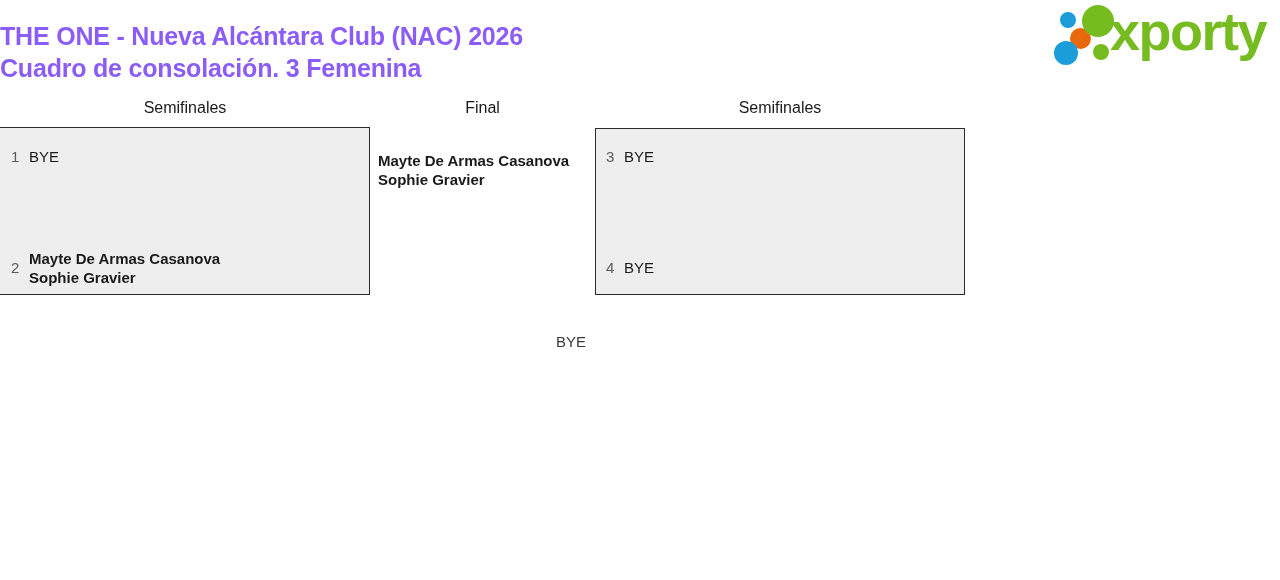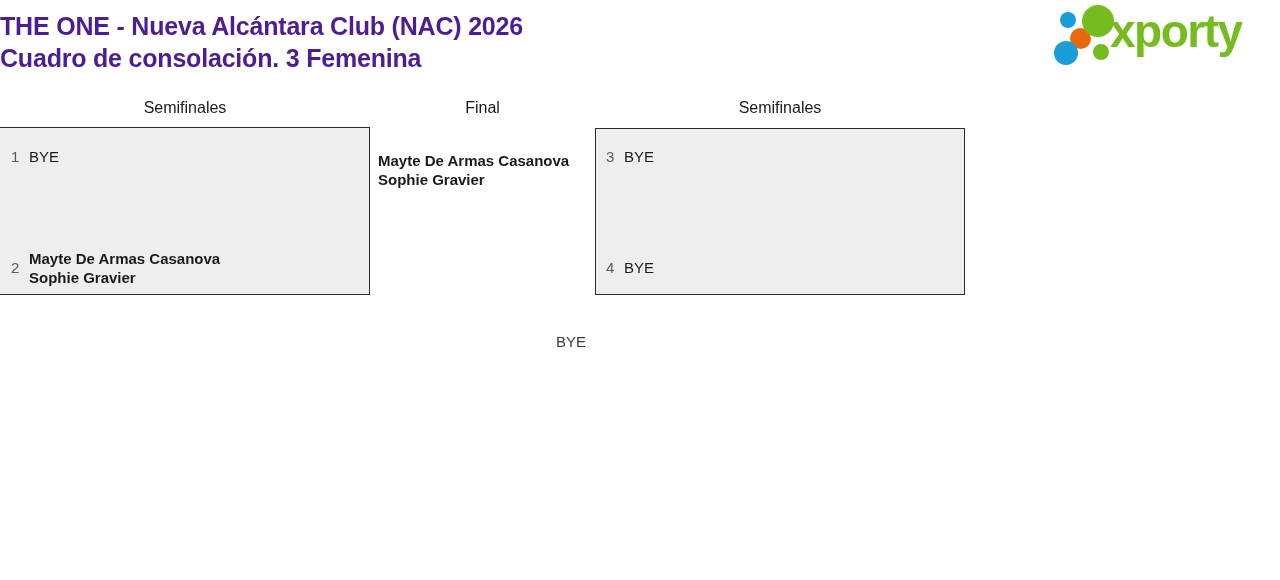--- a/index.html
+++ b/index.html
@@ -20,26 +20,26 @@
   
   .header {
     position: absolute;
     top: 0; left: 0;
     width: 1280px;
     height: 80px;
   }
   .title-block {
     position: absolute;
     left: 0px;
-    top: 10px;
+    top: 20px;
     font-size: 25px;
     line-height: 32px;
     font-weight: 700;
     letter-spacing: -0.2px;
-    color: #4c1d95;
+    color: #8b5cf6;
     white-space: nowrap;
   }
   .title-line { display: block; }
 
   
   .logo {
     position: absolute;
     right: 8px;
     top: 2px;
     width: 224px;
@@ -55,21 +55,21 @@
   .dot { position: absolute; border-radius: 50%; }
   .dot-blue-sm  { left: 12px; top: 10px;  width: 16px; height: 16px; background: #1b9dd9; }
   .dot-orange   { left: 22px; top: 26px;  width: 21px; height: 21px; background: #e8690b; }
   .dot-blue-lg  { left: 6px;  top: 39px;  width: 24px; height: 24px; background: #1b9dd9; }
   .dot-green-lg { left: 34px; top: 3px;   width: 32px; height: 32px; background: #76bc21; }
   .dot-green-sm { left: 45px; top: 42px;  width: 16px; height: 16px; background: #76bc21; }
   .logo-word {
     position: absolute;
     left: 62px;
     top: -2px;
-    font-size: 46px;
+    font-size: 54px;
     line-height: 62px;
     font-weight: 700;
     color: #76bc21;
     letter-spacing: -1.5px;
   }
 
   
   .bracket { position: absolute; top: 0; left: 0; width: 1280px; height: 580px; }
 
   .col-header {

